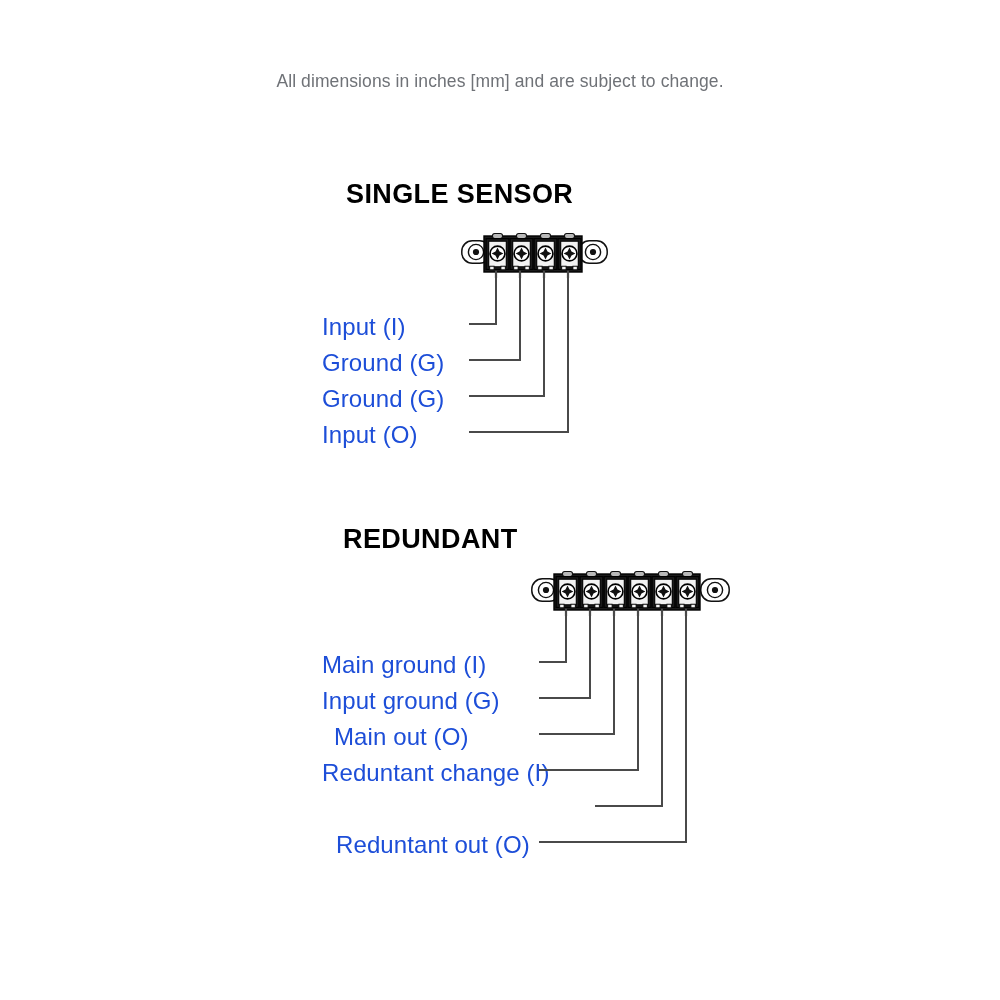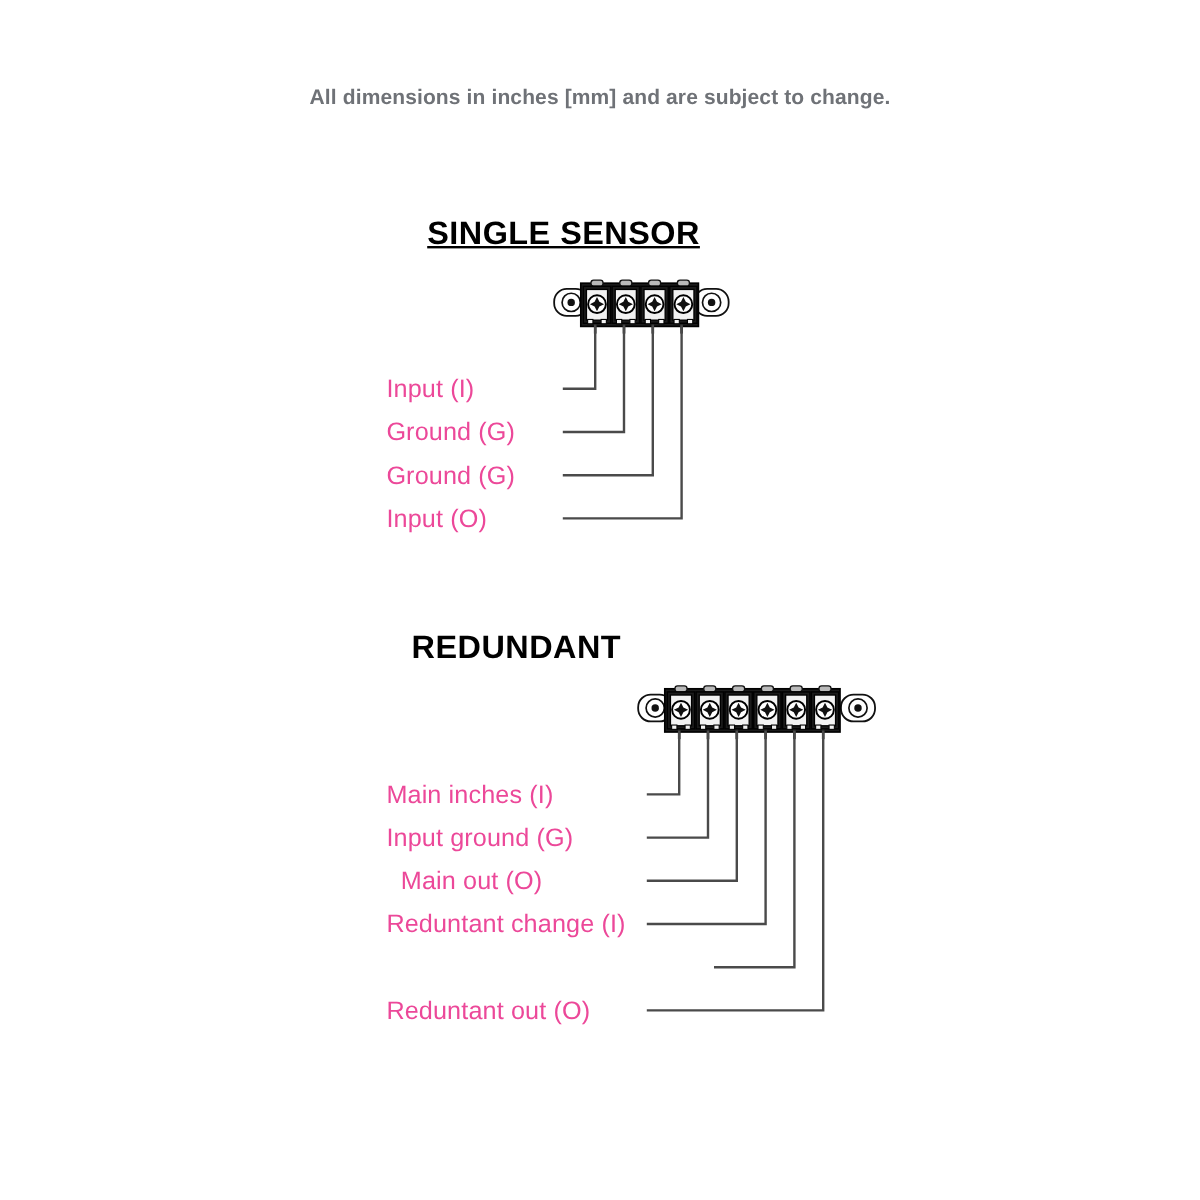--- a/index.html
+++ b/index.html
@@ -23,38 +23,37 @@
   .note {
     position: absolute;
     left: 0;
     top: 71px;
     width: 1000px;
     text-align: center;
     font-size: 17.5px;
     color: #6f7277;
     letter-spacing: 0.1px;
     white-space: nowrap;
-    font-weight: bold;
   }
   .section-title {
     position: absolute;
     font-family: "Liberation Sans", sans-serif;
     font-weight: bold;
     font-size: 27px;
     color: #000000;
     letter-spacing: 0.4px;
     white-space: nowrap;
   }
-  #title-single { left: 356px; top: 179px; text-decoration: underline; }
+  #title-single { left: 346px; top: 179px; }
   #title-redundant { left: 343px; top: 524px; }
 
   .label {
     position: absolute;
-    font-size: 21px;
-    color: #ec4899;
+    font-size: 24px;
+    color: #1d4ed8;
     white-space: nowrap;
     letter-spacing: 0.1px;
   }
 
   svg.overlay {
     position: absolute;
     left: 0;
     top: 0;
     width: 1000px;
     height: 1000px;
@@ -82,25 +81,25 @@
 
   <div class="section-title" id="title-single">SINGLE SENSOR</div>
 
   <div class="label" style="left:322px; top:313px;">Input (I)</div>
   <div class="label" style="left:322px; top:349px;">Ground (G)</div>
   <div class="label" style="left:322px; top:385px;">Ground (G)</div>
   <div class="label" style="left:322px; top:421px;">Input (O)</div>
 
   <div class="section-title" id="title-redundant">REDUNDANT</div>
 
-  <div class="label" style="left:322px; top:651px;">Main inches (I)</div>
+  <div class="label" style="left:322px; top:651px;">Main ground (I)</div>
   <div class="label" style="left:322px; top:687px;">Input ground (G)</div>
   <div class="label" style="left:322px; top:723px;margin-left:12px;">Main out (O)</div>
   <div class="label" style="left:322px; top:759px;">Reduntant change (I)</div>
-  <div class="label" style="left:322px; top:831px;">Reduntant out (O)</div>
+  <div class="label" style="left:336px; top:831px;">Reduntant out (O)</div>
 
   <svg class="overlay" viewBox="0 0 1000 1000">
 
     <defs>
 
       <g id="terminal-cell">
 
         <rect x="7" y="-4.5" width="10" height="5" rx="2.2" fill="#b9b9b9" stroke="#111" stroke-width="1.1"></rect>
 
         <rect x="0.6" y="0.6" width="22.8" height="30.8" fill="#1b1b1b" stroke="#000" stroke-width="1.2"></rect>

